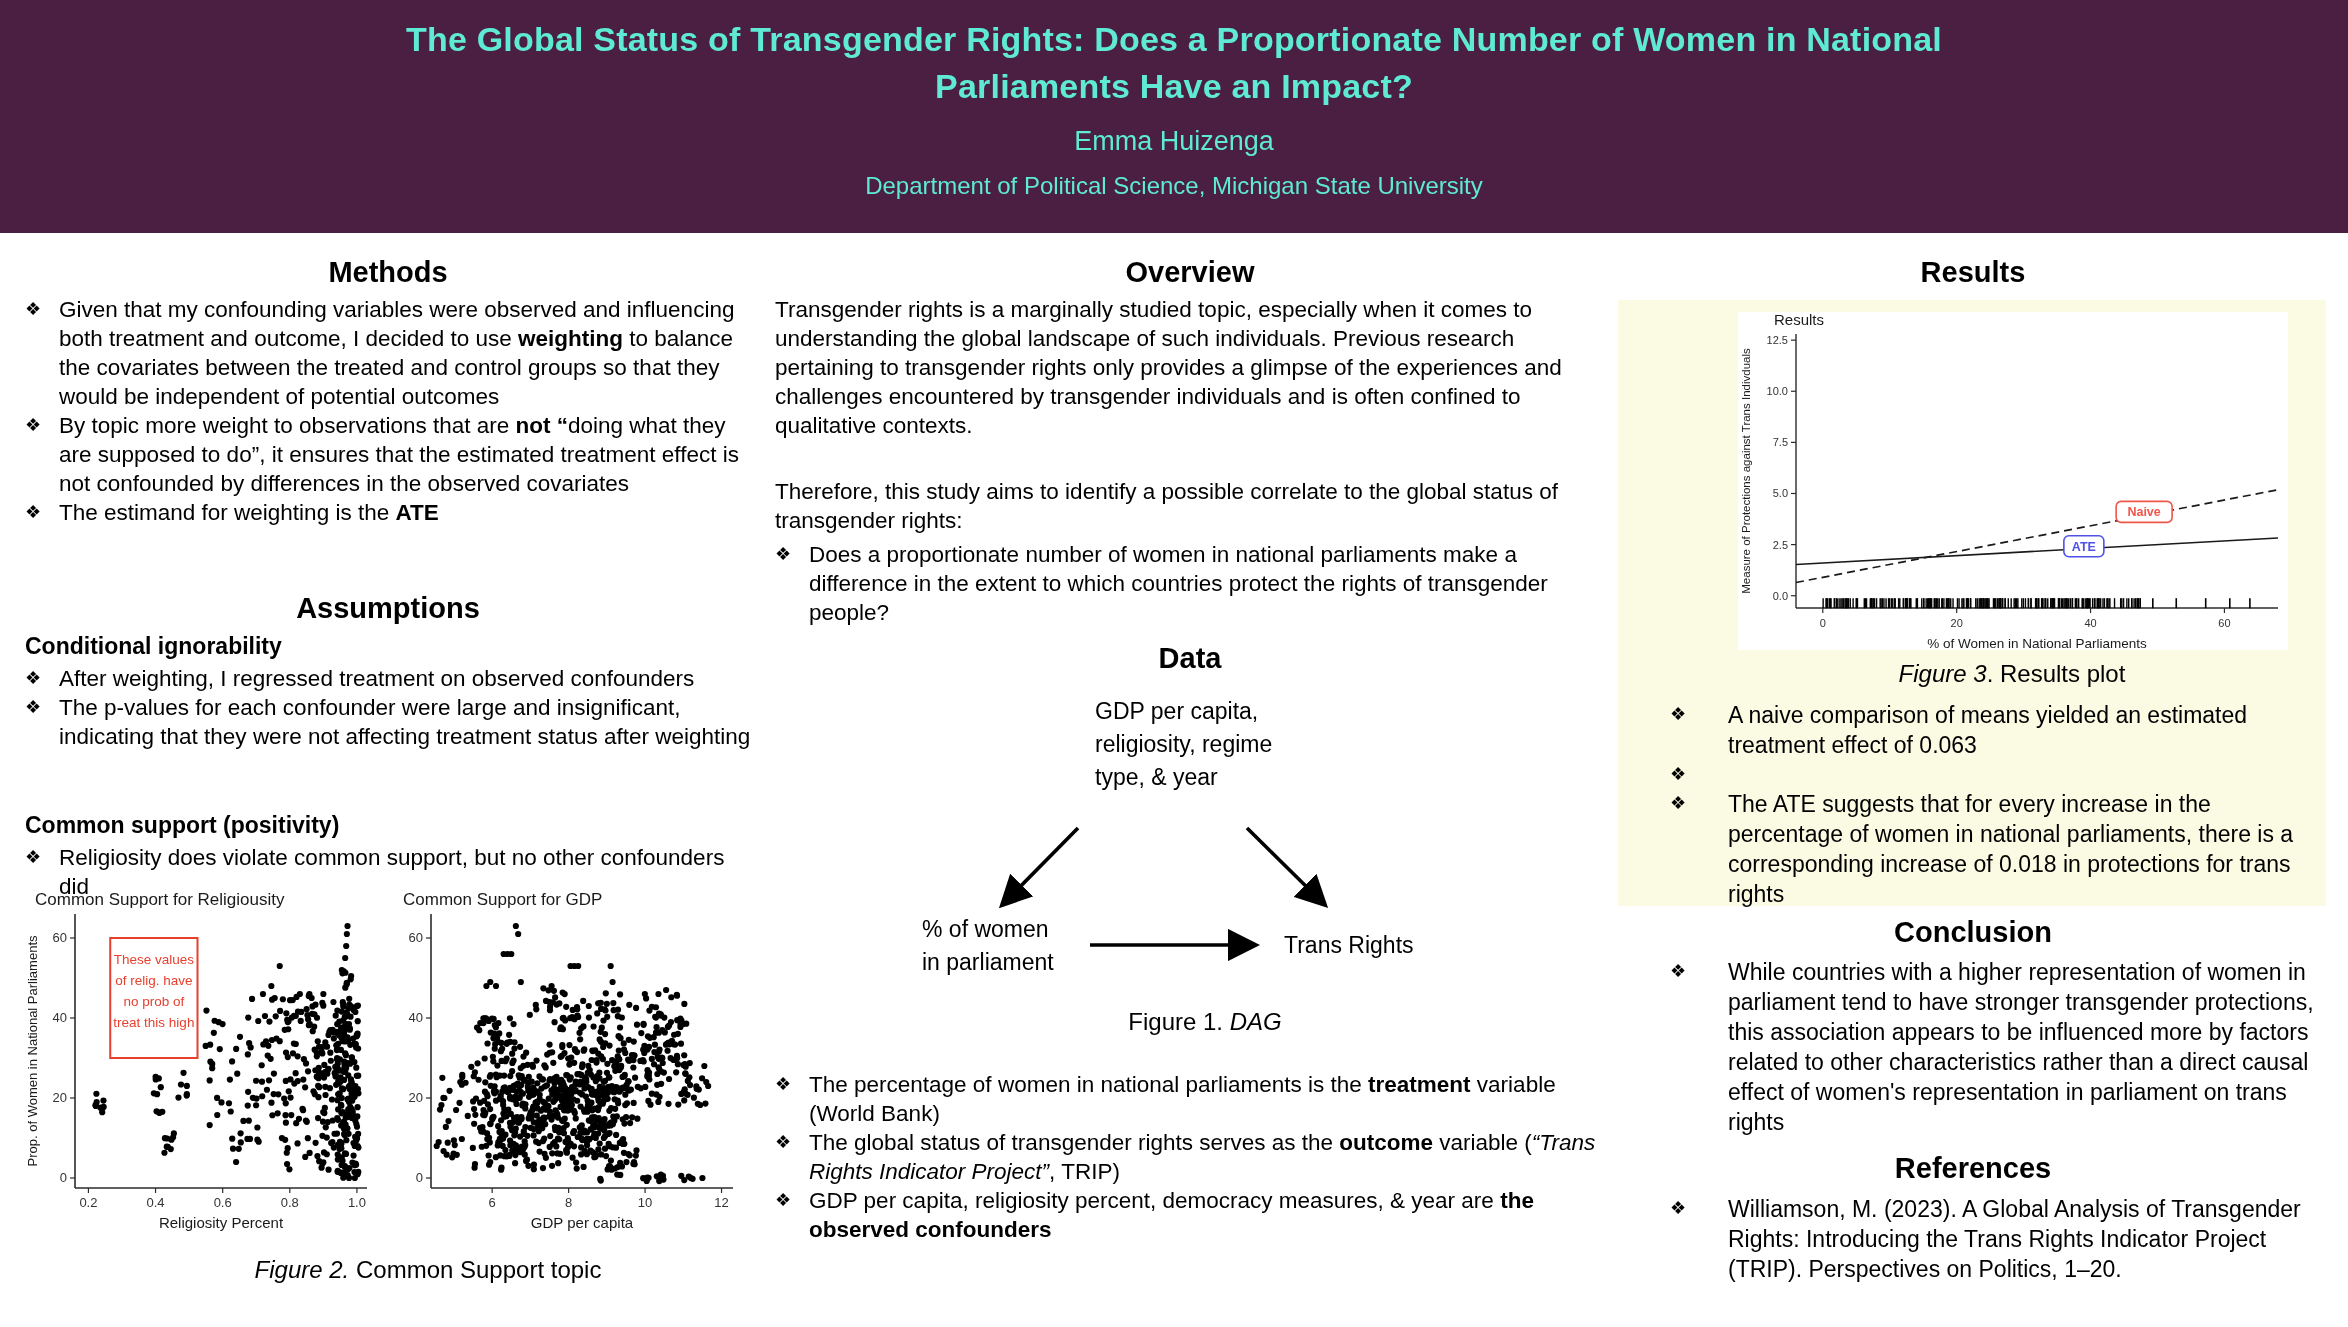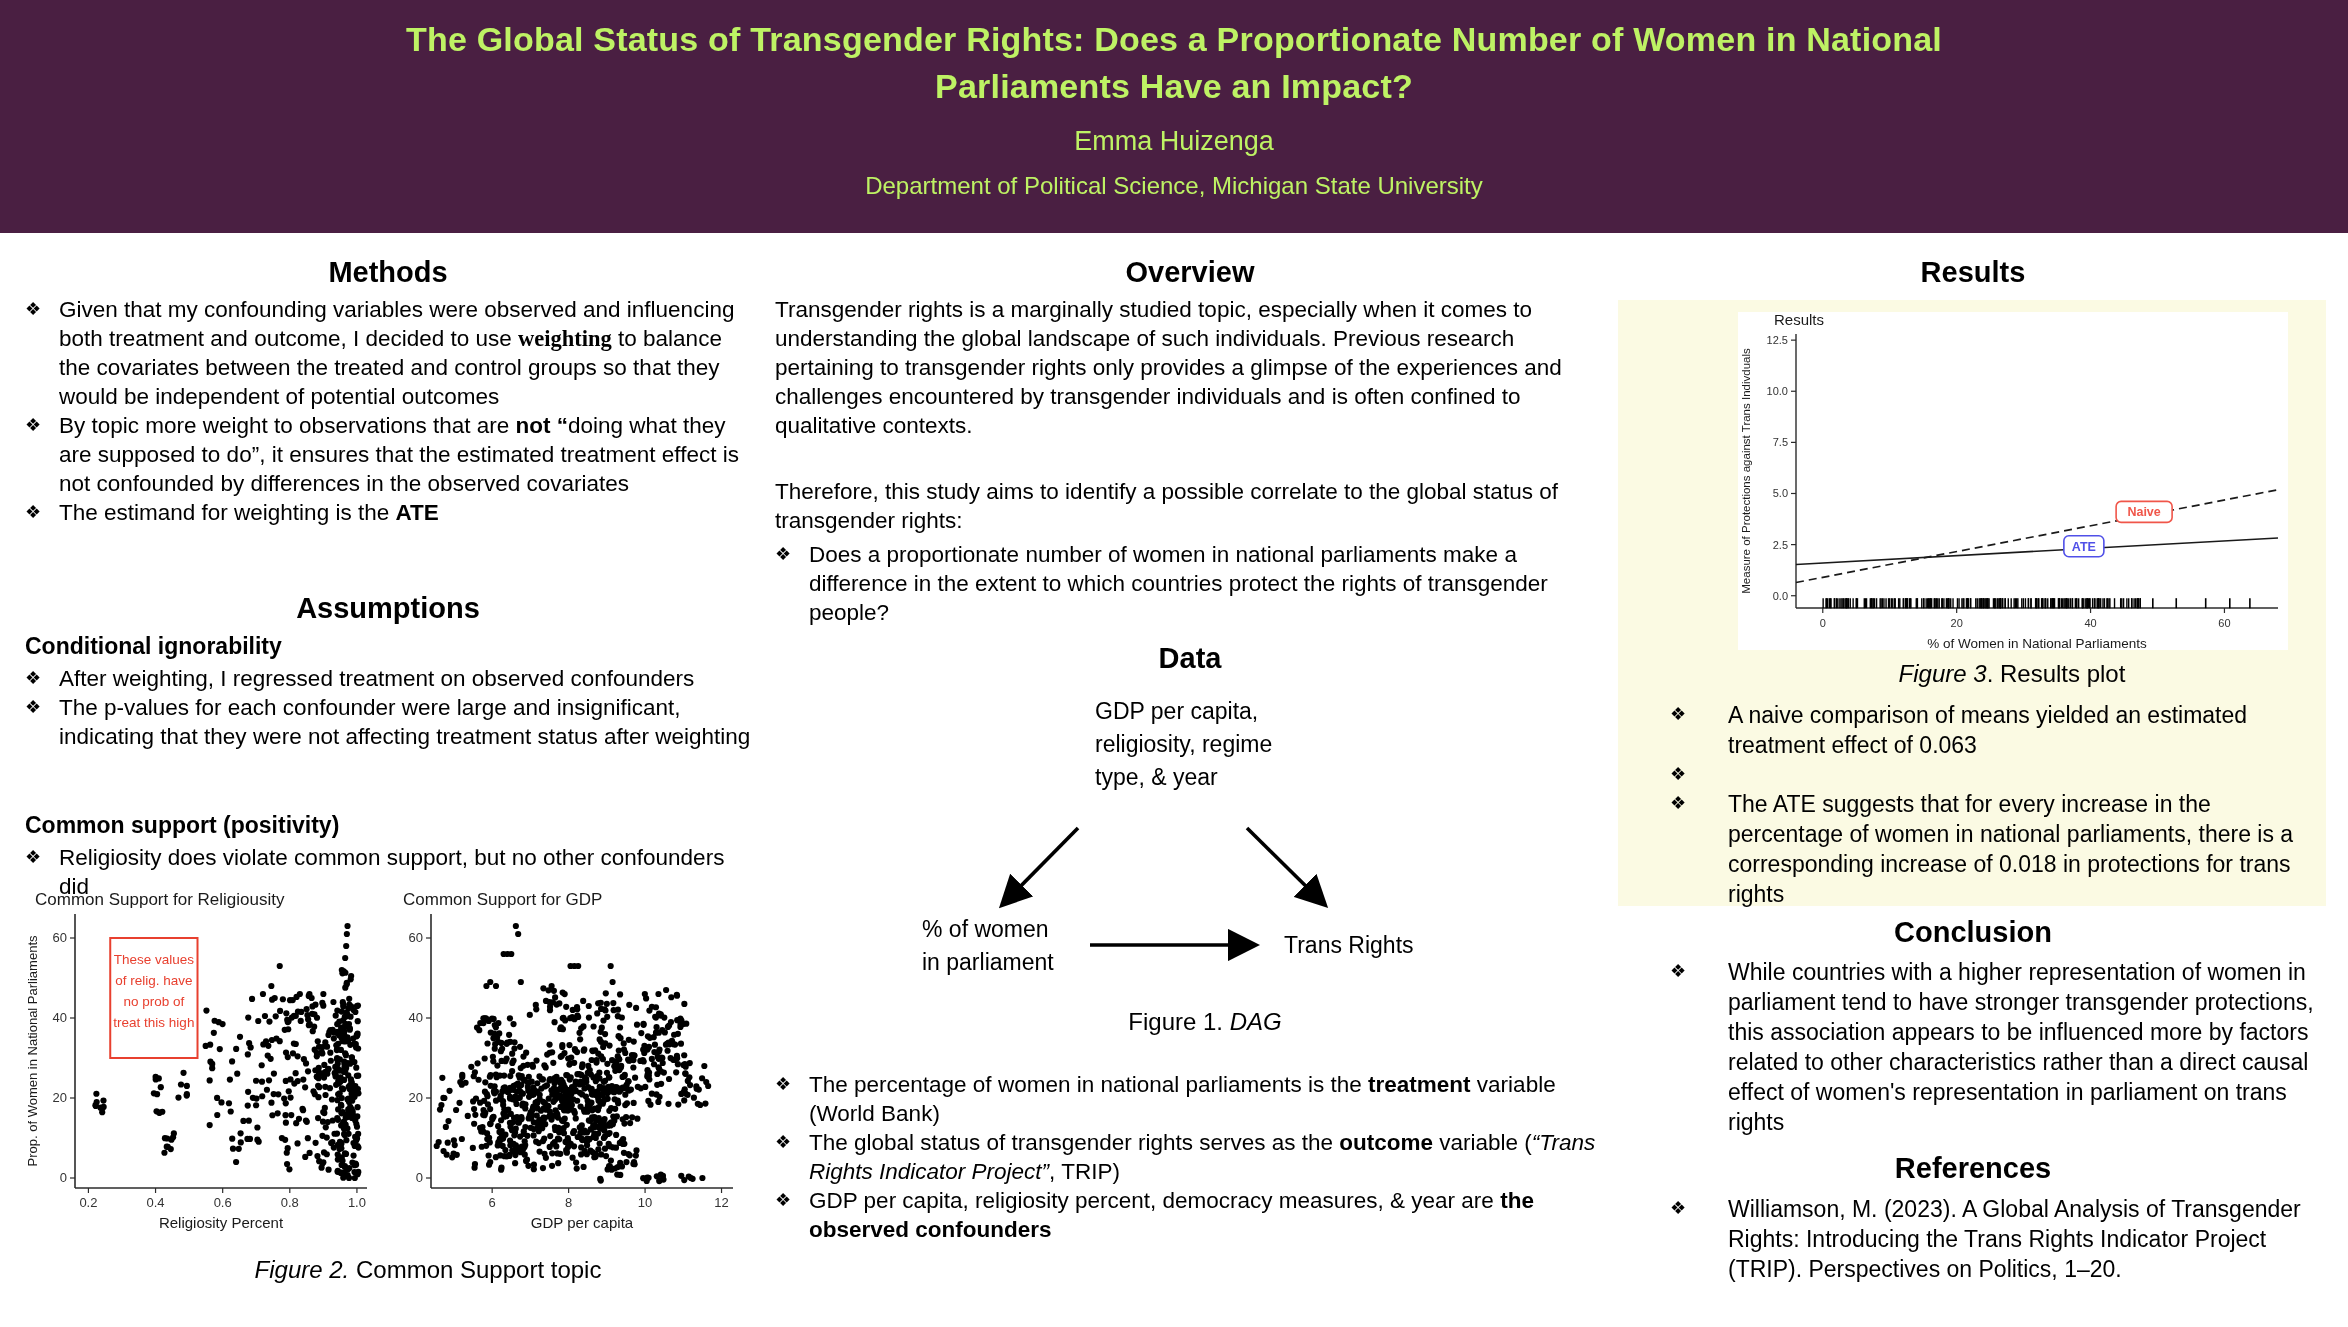--- a/index.html
+++ b/index.html
@@ -20,31 +20,31 @@
   .r-indent .glyph{margin-left:52px;width:58px;flex:0 0 58px;}
   .caption{font-size:24px;text-align:center;padding-left:40px;}
   .yellow-panel{position:absolute;background:#fbfae3;}
   .chart-box{position:absolute;background:#ffffff;}
   .dag-node{position:absolute;font-size:23px;line-height:33px;white-space:pre-line;}
   svg text{font-family:"Liberation Sans",sans-serif;}
 </style>
 </head>
 <body>
 
-<div class="poster-header" style="background: rgb(74, 31, 66); color: #bef264;">
+<div class="poster-header" style="background: rgb(74, 31, 66); color: #5eead4;">
   <div class="poster-title">The Global Status of Transgender Rights: Does a Proportionate Number of Women in National Parliaments Have an Impact?</div>
   <div class="poster-author">Emma Huizenga</div>
   <div class="poster-affil">Department of Political Science, Michigan State University</div>
 </div>
 
 <h2 class="sec-h abs" style="left:25px;top:256px;width:726px;">Methods</h2>
 <div class="abs body-txt" style="left:25px;top:295px;width:726px;">
     <div class="bullet">
       <span class="glyph">❖</span>
-      <span class="btxt"><span>Given that my confounding variables were observed and influencing both treatment and outcome, I decided to use </span><span style="font-weight: 700; font-family: Liberation Serif, serif;">weighting</span><span> to balance the covariates between the treated and control groups so that they would be independent of potential outcomes</span></span>
+      <span class="btxt"><span>Given that my confounding variables were observed and influencing both treatment and outcome, I decided to use </span><span style="font-weight: 700;">weighting</span><span> to balance the covariates between the treated and control groups so that they would be independent of potential outcomes</span></span>
     </div>
     <div class="bullet">
       <span class="glyph">❖</span>
       <span class="btxt"><span>By topic more weight to observations that are </span><span style="font-weight: 700;">not “</span><span>doing what they are supposed to do”, it ensures that the estimated treatment effect is not confounded by differences in the observed covariates</span></span>
     </div>
     <div class="bullet">
       <span class="glyph">❖</span>
       <span class="btxt"><span>The estimand for weighting is the </span><span style="font-weight: 700;">ATE</span></span>
     </div>
   </div>

